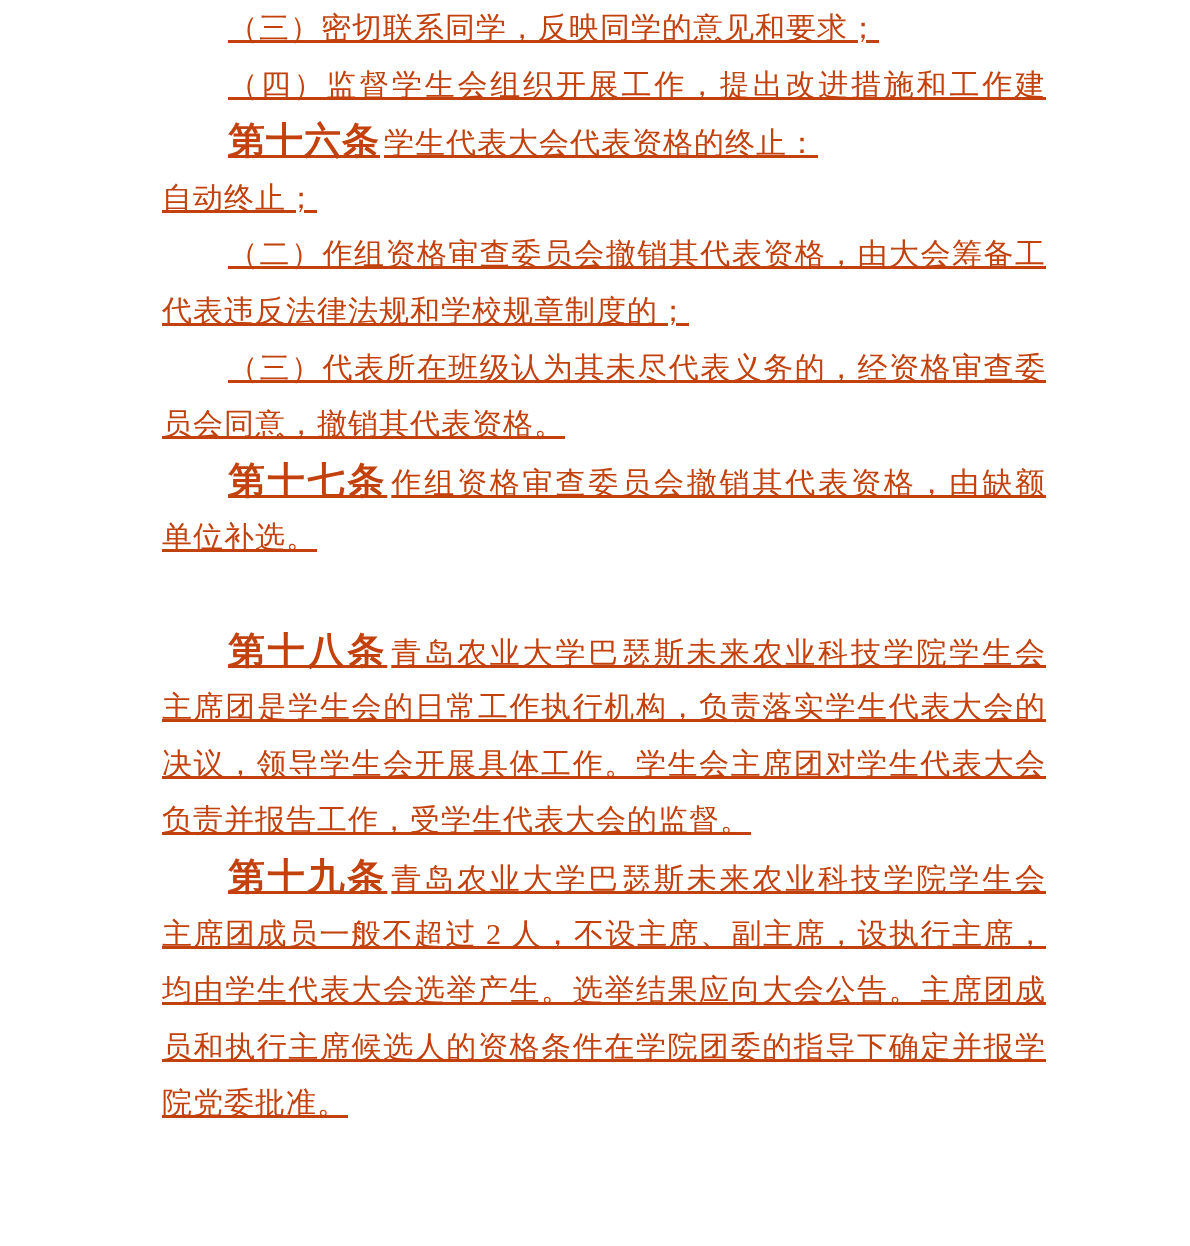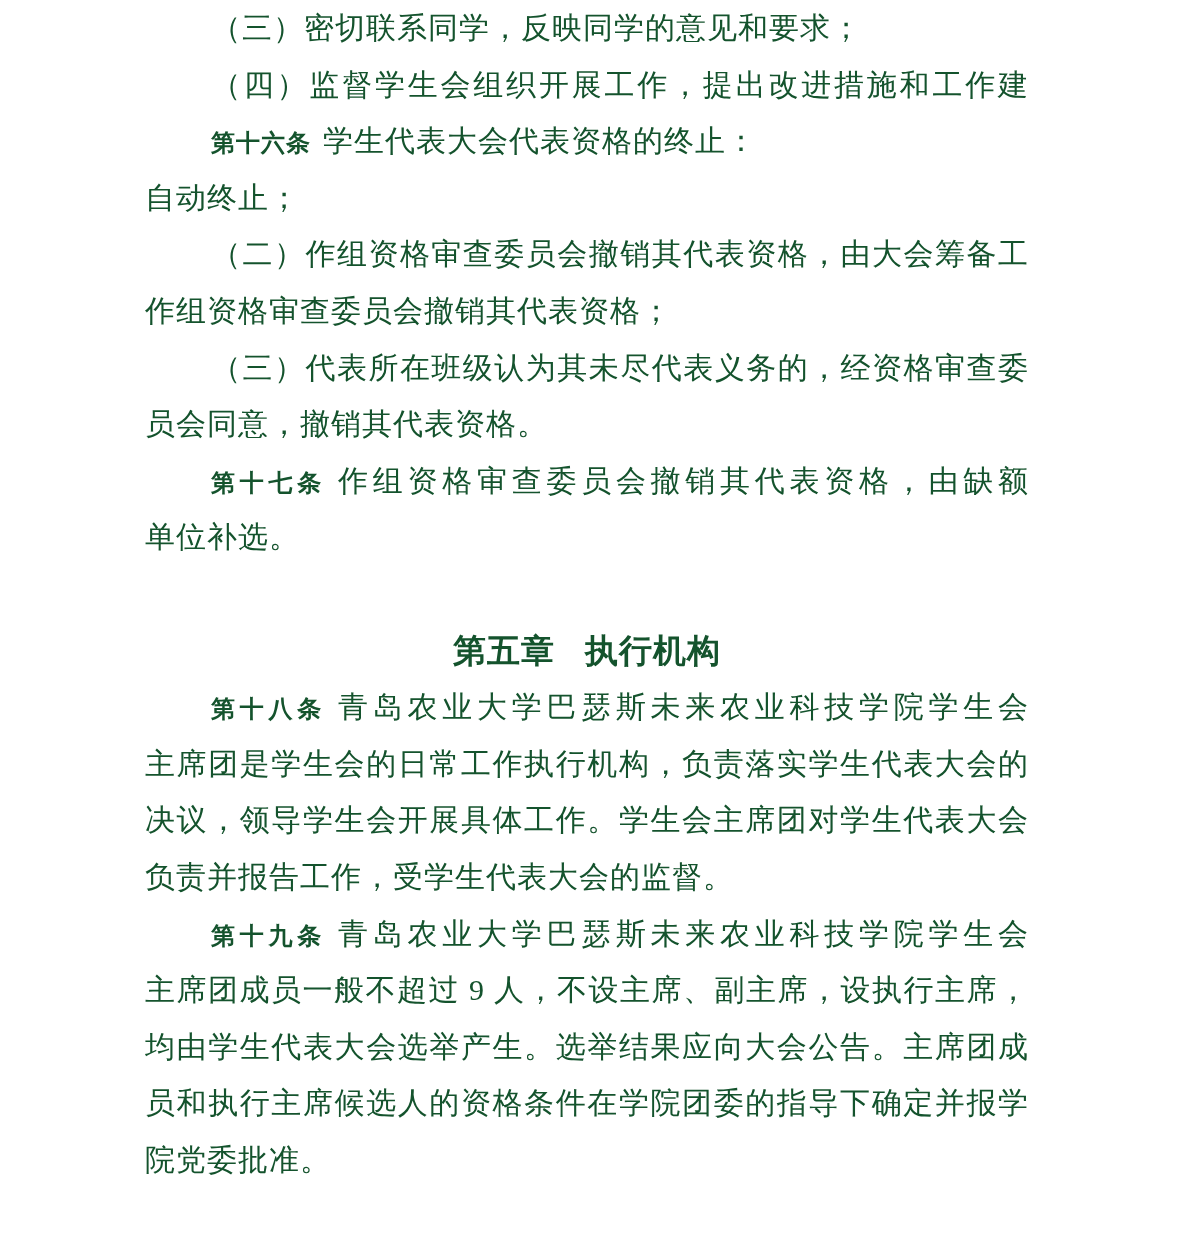--- a/index.html
+++ b/index.html
@@ -16,27 +16,28 @@
   .page {
     position: absolute;
     left: 0;
     top: 0;
     width: 1190px;
     height: 1246px;
     background: #ffffff;
   }
   .doc-body {
     position: absolute;
-    left: 145px;
+    left: 162px;
     top: 0;
     width: 884px;
     font-family: "Liberation Serif", "DejaVu Serif", serif;
     font-size: 30px;
-    color: #14532d;
+    color: #c2410c;
     letter-spacing: 1px;
+    text-decoration: underline;
   }
   .line {
     height: 56.6px;
     line-height: 56.6px;
     text-align: left;
     white-space: normal;
     overflow: hidden;
   }
   .line.indent {
     padding-left: 66px;
@@ -46,22 +47,22 @@
     text-align-last: justify;
     text-justify: inter-character;
   }
   .line.center {
     text-align: center;
     text-align-last: center;
   }
   .lead {
     font-family: "Liberation Sans", "DejaVu Sans", sans-serif;
     font-weight: 700;
-    font-size: 24px;
-    margin-right: 12px;
+    font-size: 37px;
+    margin-right: 4px;
   }
   .line.center .lead,
   .line.center .heading-text {
     font-family: "Liberation Sans", "DejaVu Sans", sans-serif;
     font-weight: 700;
     font-size: 33px;
   }
   .line.center .lead {
     margin-right: 30px;
   }
@@ -69,30 +70,29 @@
 </head>
 <body>
 
 <div class="page">
   <div class="doc-body">
       <div class="line indent"><span class="body-text">（三）密切联系同学，反映同学的意见和要求；</span></div>
       <div class="line indent justify"><span class="body-text">（四）监督学生会组织开展工作，提出改进措施和工作建议。</span></div>
       <div class="line indent"><span class="lead">第十六条</span><span class="body-text">学生代表大会代表资格的终止：</span></div>
       <div class="line"><span class="body-text">自动终止；</span></div>
       <div class="line indent justify"><span class="body-text">（二）作组资格审查委员会撤销其代表资格，由大会筹备工</span></div>
-      <div class="line"><span class="body-text">作组资格审查委员会撤销其代表资格；</span></div>
+      <div class="line"><span class="body-text">代表违反法律法规和学校规章制度的；</span></div>
       <div class="line indent justify"><span class="body-text">（三）代表所在班级认为其未尽代表义务的，经资格审查委</span></div>
       <div class="line"><span class="body-text">员会同意，撤销其代表资格。</span></div>
       <div class="line indent justify"><span class="lead">第十七条</span><span class="body-text">作组资格审查委员会撤销其代表资格，由缺额</span></div>
       <div class="line"><span class="body-text">单位补选。</span></div>
       <div class="line"></div>
-      <div class="line center"><span class="lead">第五章</span><span class="heading-text">执行机构</span></div>
       <div class="line indent justify"><span class="lead">第十八条</span><span class="body-text">青岛农业大学巴瑟斯未来农业科技学院学生会</span></div>
       <div class="line justify"><span class="body-text">主席团是学生会的日常工作执行机构，负责落实学生代表大会的</span></div>
       <div class="line justify"><span class="body-text">决议，领导学生会开展具体工作。学生会主席团对学生代表大会</span></div>
       <div class="line"><span class="body-text">负责并报告工作，受学生代表大会的监督。</span></div>
       <div class="line indent justify"><span class="lead">第十九条</span><span class="body-text">青岛农业大学巴瑟斯未来农业科技学院学生会</span></div>
-      <div class="line justify"><span class="body-text">主席团成员一般不超过 9 人，不设主席、副主席，设执行主席，</span></div>
+      <div class="line justify"><span class="body-text">主席团成员一般不超过 2 人，不设主席、副主席，设执行主席，</span></div>
       <div class="line justify"><span class="body-text">均由学生代表大会选举产生。选举结果应向大会公告。主席团成</span></div>
       <div class="line justify"><span class="body-text">员和执行主席候选人的资格条件在学院团委的指导下确定并报学</span></div>
       <div class="line"><span class="body-text">院党委批准。</span></div>
     </div>
 </div>
 
 </body></html>

